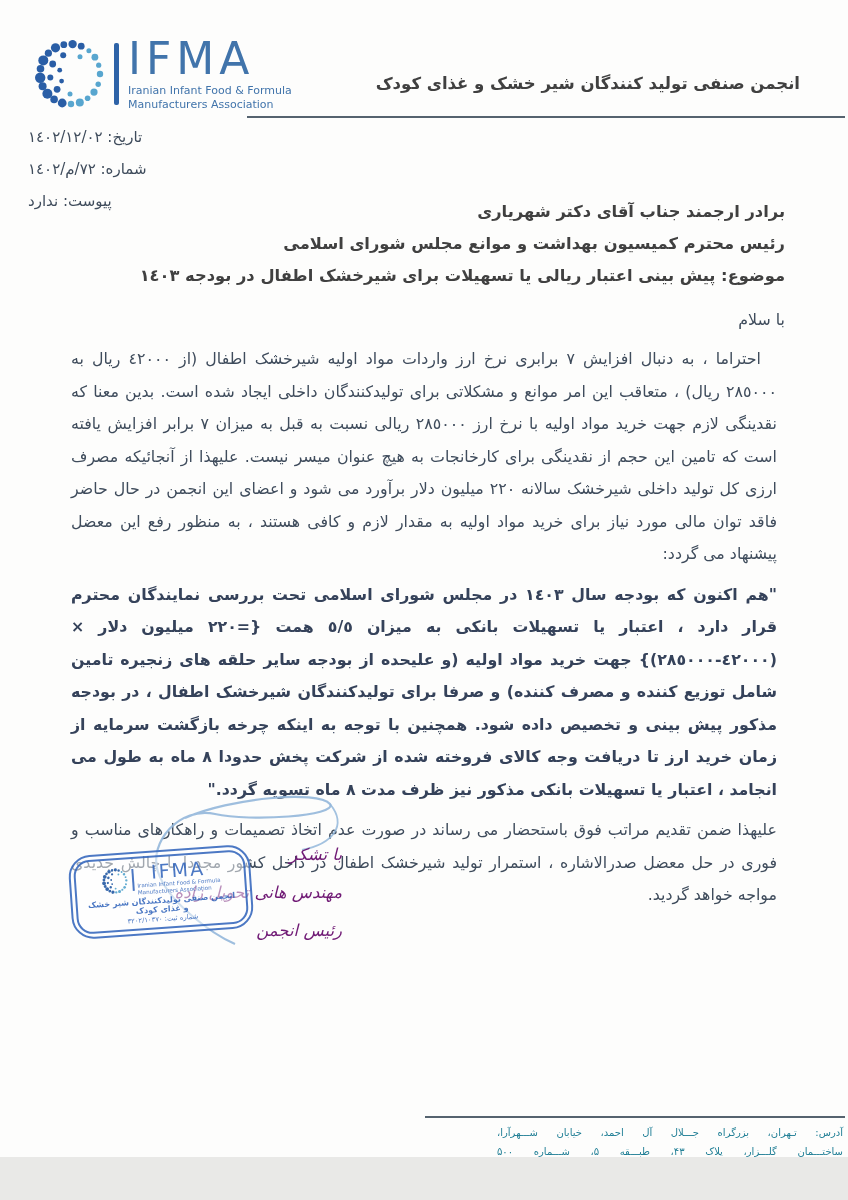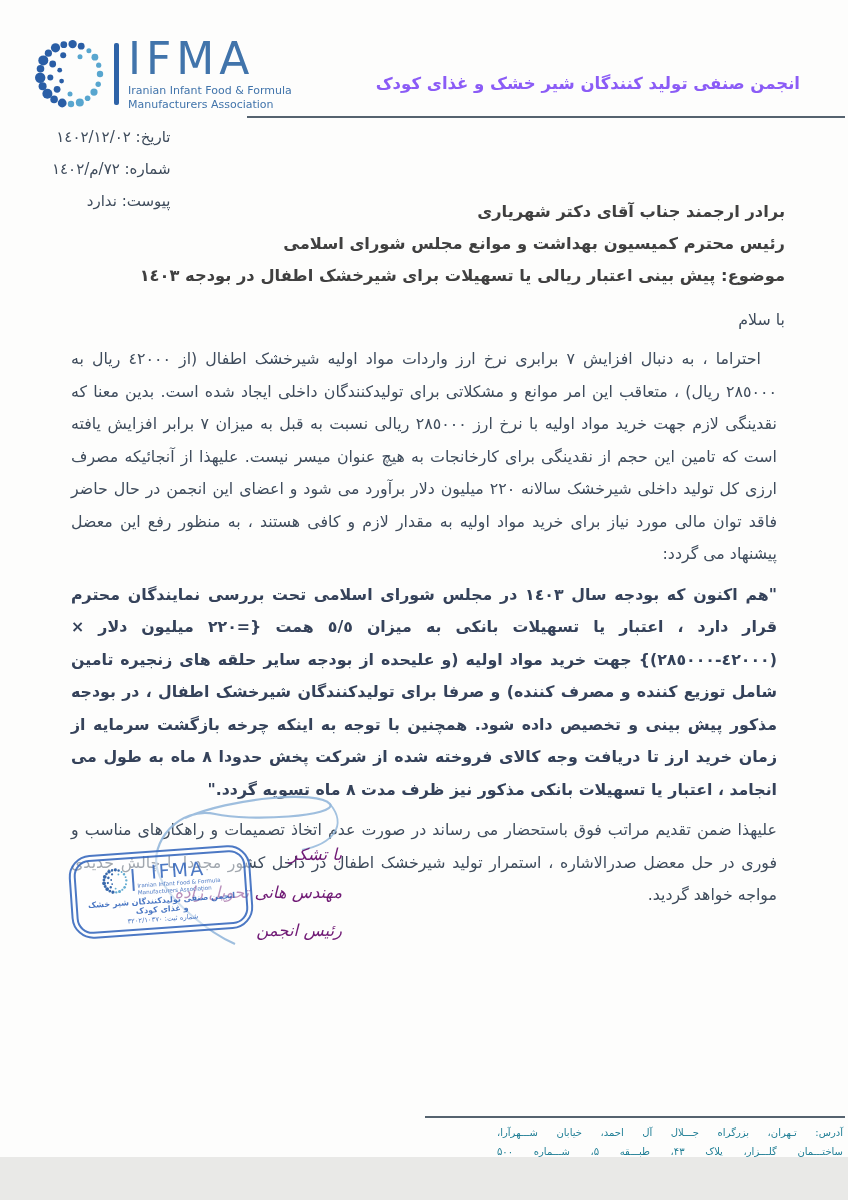--- a/index.html
+++ b/index.html
@@ -8,24 +8,24 @@
     background:#fdfdfc;overflow:hidden;
     font-family:"DejaVu Sans",sans-serif;
   }
   
   .logo{position:absolute;left:30px;top:34px;display:flex;align-items:center;}
   .logo-dots{width:80px;height:80px;}
   .logo-bar{width:5px;height:62px;background:#2e63a7;border-radius:2px;margin:0 9px 0 4px;}
   .logo-acronym{font-size:44px;letter-spacing:5px;color:#4174ab;line-height:1;}
   .logo-tagline{font-size:11px;color:#4174ab;line-height:1.25;margin-top:3px;}
   .org-title{position:absolute;right:48px;top:74px;direction:rtl;
-    font-weight:bold;font-size:16.5px;color:#8b5cf6;}
+    font-weight:bold;font-size:16.5px;color:#404040;}
   .header-rule{position:absolute;left:247px;top:116px;width:598px;height:2px;background:#55636f;}
   
-  .meta{position:absolute;left:52px;top:121px;direction:rtl;text-align:right;
+  .meta{position:absolute;left:28px;top:121px;direction:rtl;text-align:left;
     color:#3f4c5c;font-size:15px;line-height:32px;white-space:nowrap;}
   
   .body-area{position:absolute;top:196px;right:63px;left:63px;direction:rtl;
     color:#3f4c5c;font-size:15.8px;}
   .recipient div{font-weight:bold;font-size:16.3px;line-height:32px;color:#404040;}
   .salutation{margin-top:13px;line-height:30px;}
   p.para{margin:8px;text-align:justify;line-height:32.5px;}
   .para1{text-indent:16px;margin-top:4px;}
   .para2{font-weight:bold;color:#35425a;margin-top:2px;}
   .para3{margin-top:2px;}

